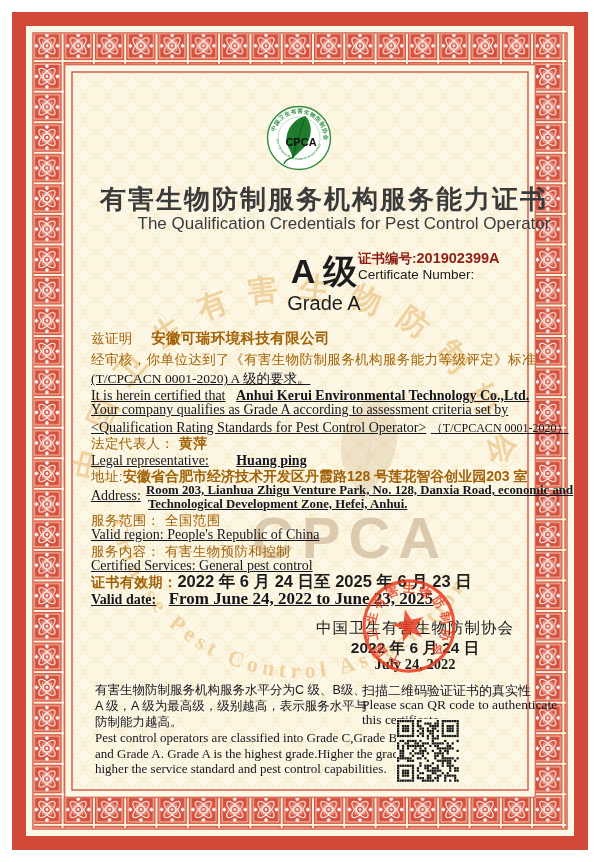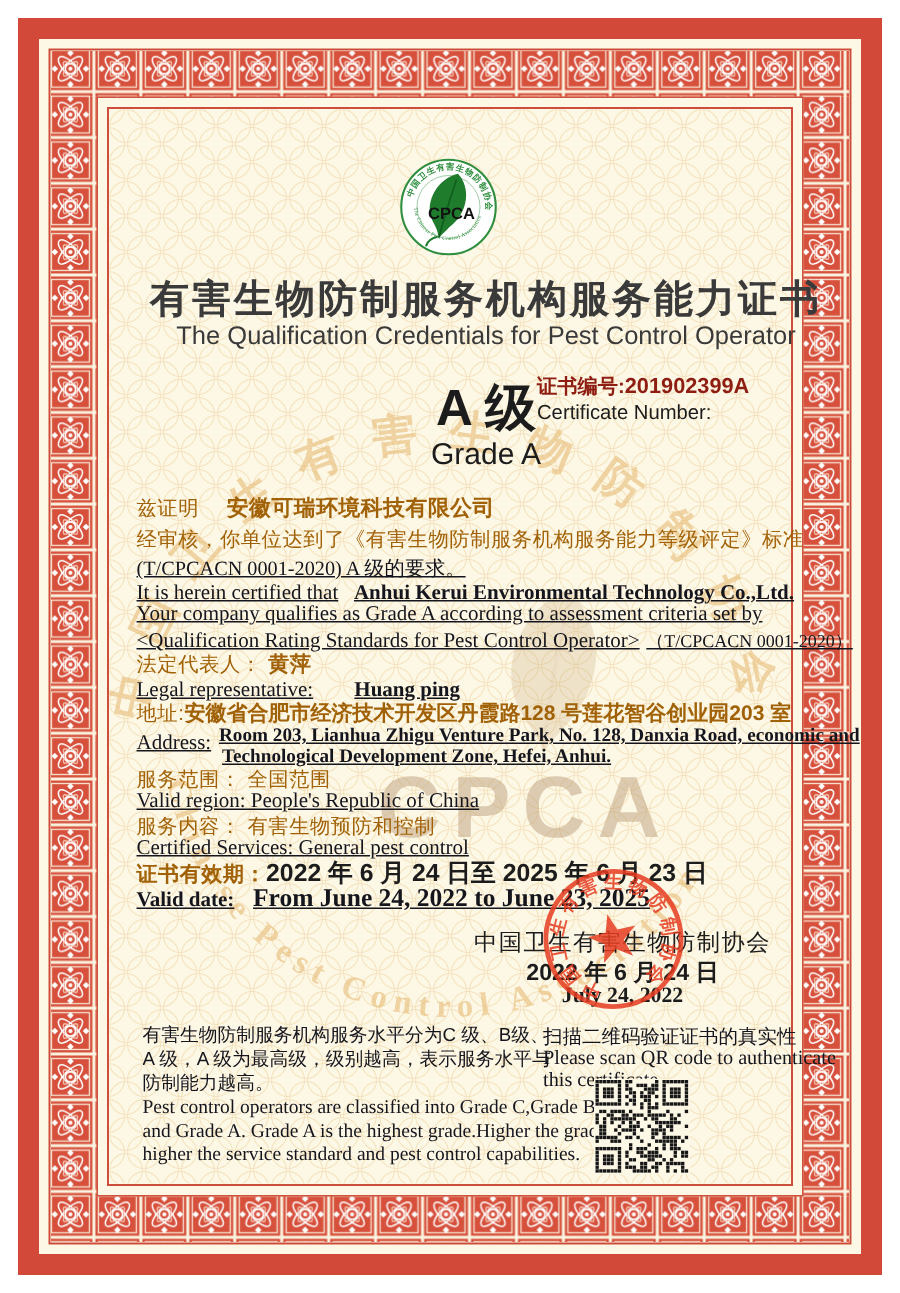--- a/index.html
+++ b/index.html
@@ -98,21 +98,21 @@
     </text>
     <g transform="translate(33,33) rotate(14)">
       <path d="M1,-22 C12,-15 14,2 4,14 C2,18 0,20 -1,23 C-3,17 -6,15 -9,11 C-16,1 -11,-16 1,-22 Z" fill="#1e7c2c"></path>
       <path d="M-1,22 C-1,8 0,-6 1,-18" fill="none" stroke="#0f5c1c" stroke-width="1"></path>
       <path d="M-2,22 C-6,24 -8,27 -8,30" fill="none" stroke="#1e7c2c" stroke-width="1.4"></path>
     </g>
     <text x="35" y="42" text-anchor="middle" font-size="11" font-weight="bold" fill="#111111" font-family="Liberation Sans,sans-serif">CPCA</text>
   </svg>
 
   <div class="abs center title-zh line" style="top:182px;">有害生物防制服务机构服务能力证书</div>
-  <div class="abs center title-en line" style="top:214px;">The Qualification Credentials for Pest Control Operator</div>
+  <div class="abs center title-en line" style="top:214px;padding-left:20px;">The Qualification Credentials for Pest Control Operator</div>
 
   <div class="abs line" style="left:358px;top:249px;">
     <span class="darkred b" style="font-size:13.5px;">证书编号:</span><span class="darkred b" style="font-size:14.5px;">201902399A</span>
   </div>
   <div class="abs line ink" style="left:358px;top:267px;font-size:13.5px;">Certificate Number:</div>
 
   <div class="abs center b ink line" style="top:249px;font-size:34px;">A 级</div>
   <div class="abs center ink line" style="top:292px;font-size:20px;">Grade A</div>
 
   <div class="abs line" style="left:91px;top:329px;">

